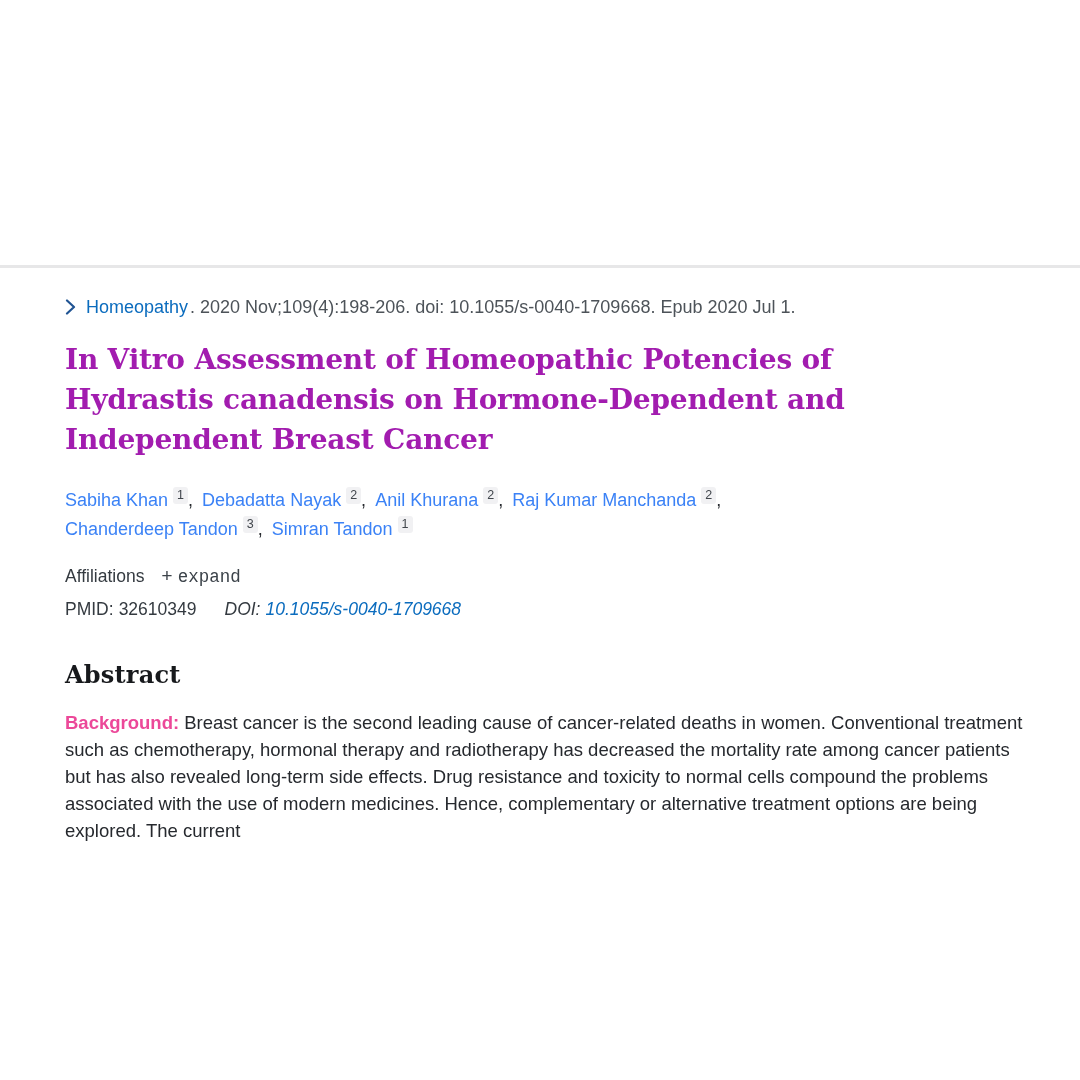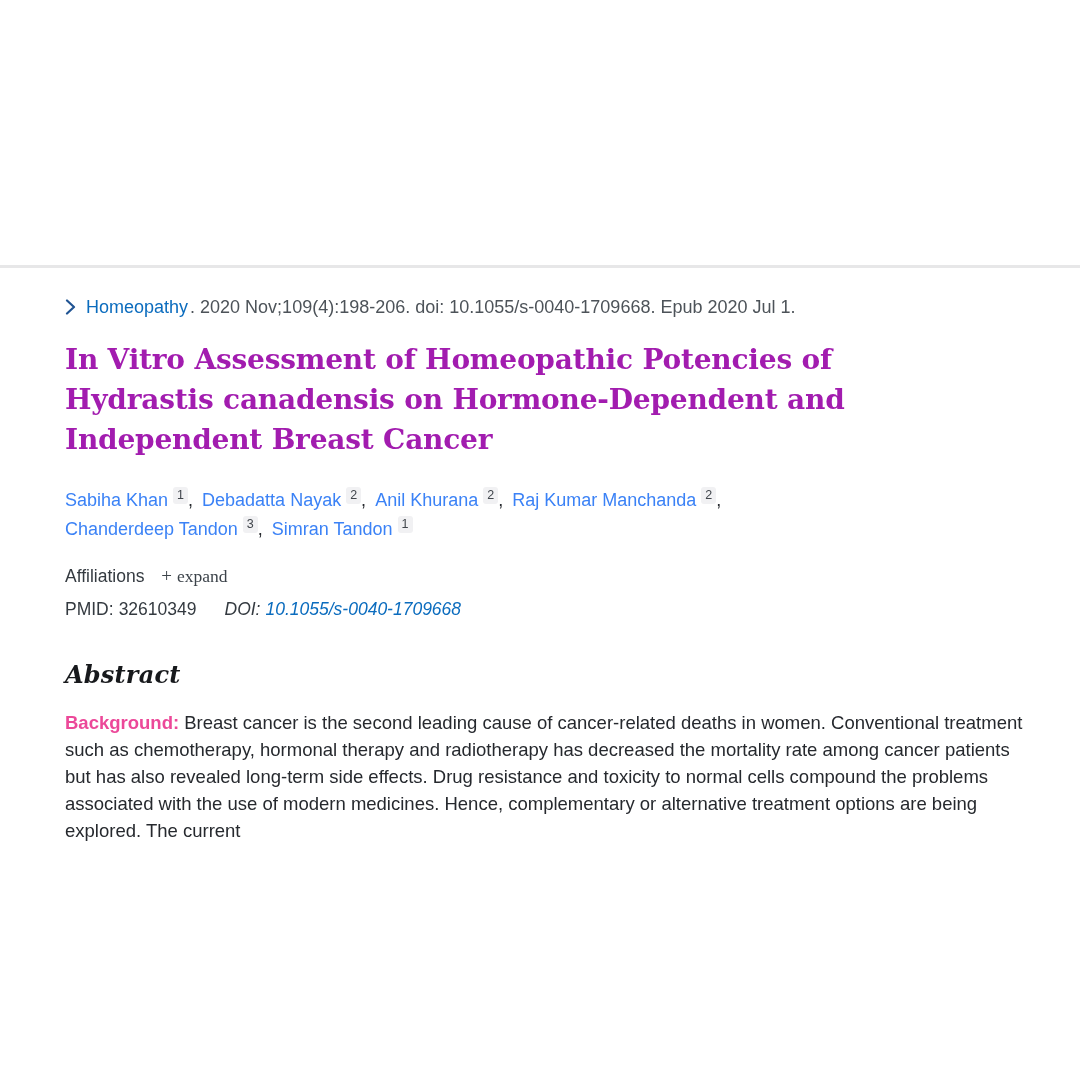--- a/index.html
+++ b/index.html
@@ -79,21 +79,21 @@
   .author-sep { color: #26292e; margin-right: 4px; }
   
   .affil-row {
     margin-top: 20px;
     font-size: 17.5px;
     line-height: 24px;
     color: #343a40;
   }
   .expand-btn {
     background: none; border: none; padding: 0;
-    font-family: Liberation Serif, serif;
+    font-family: Liberation Mono, monospace;
     font-size: 17.5px; color: #3c434a;
     margin-left: 12px;
     cursor: pointer;
   }
   .plus-glyph { font-size: 19px; margin-right: 5px; font-weight: 400; }
   
   .ids-row {
     margin-top: 9px;
     font-size: 17.5px;
     line-height: 24px;
@@ -104,21 +104,20 @@
   .doi-link { color: #0b6cbe; text-decoration: none; margin-left: 5px; font-style: italic; }
   
   .abstract-heading {
     font-family: "DejaVu Serif", serif;
     font-weight: 700;
     font-size: 24px;
     line-height: 30px;
     letter-spacing: 0.2px;
     color: #17191c;
     margin: 39px 0 0 0;
-    font-style: italic;
   }
   .abstract-text {
     margin: 19px 0 0 0;
     font-size: 18.5px;
     line-height: 27px;
     color: #26292e;
     max-width: 965px;
   }
   .abstract-text b { color: #ec4899; }
 </style>

